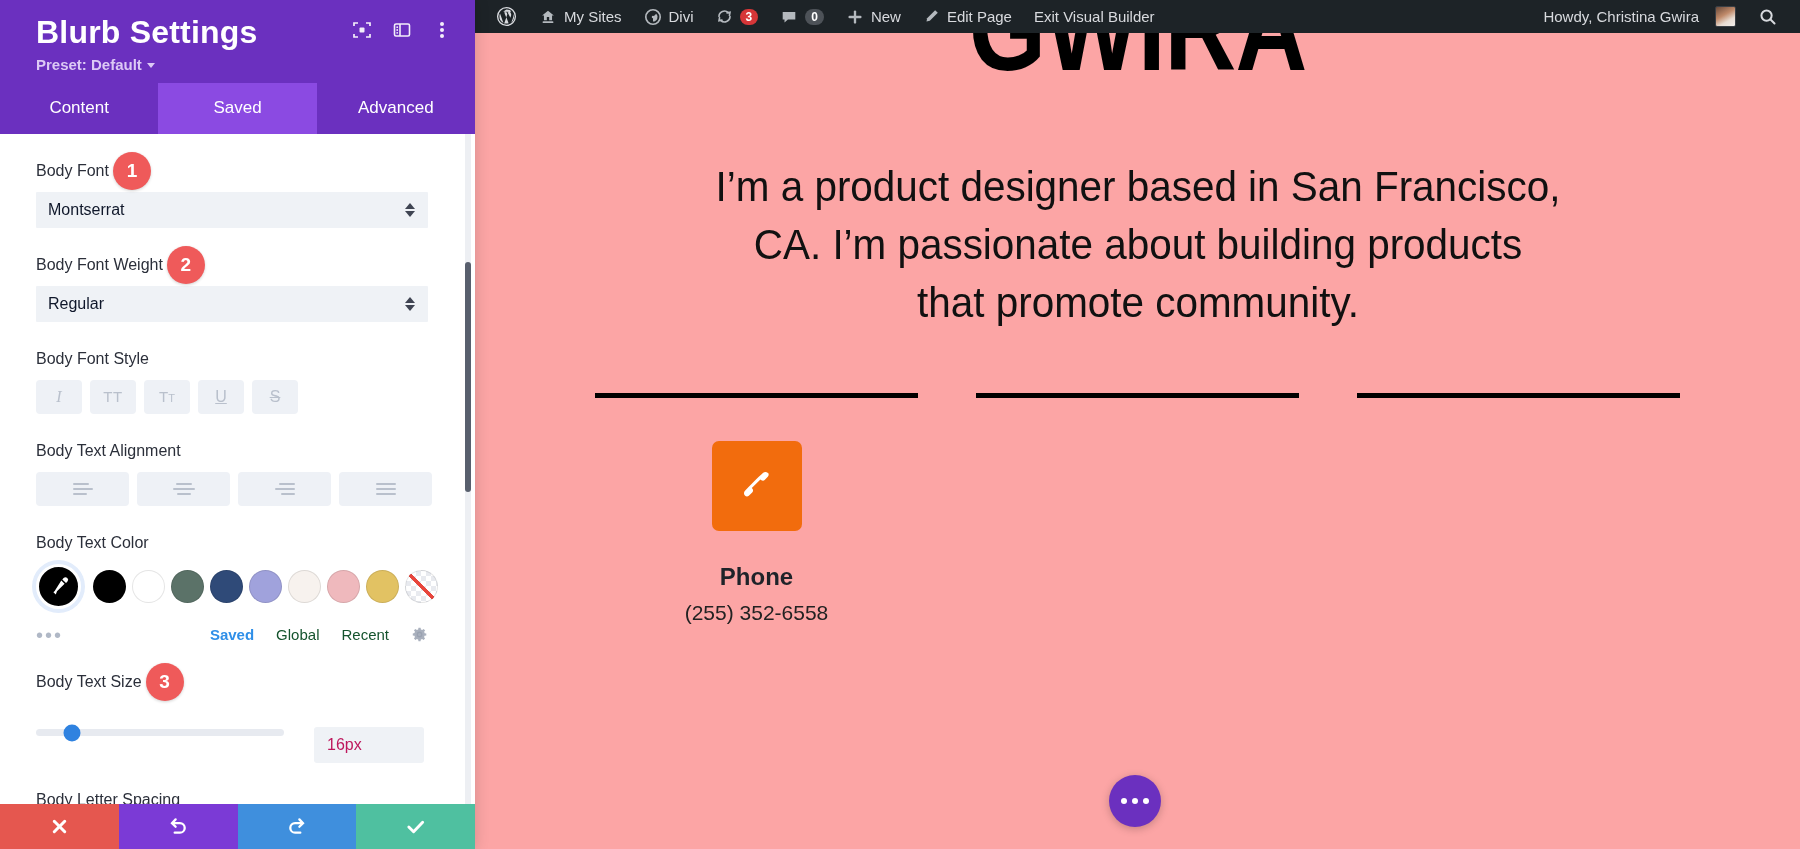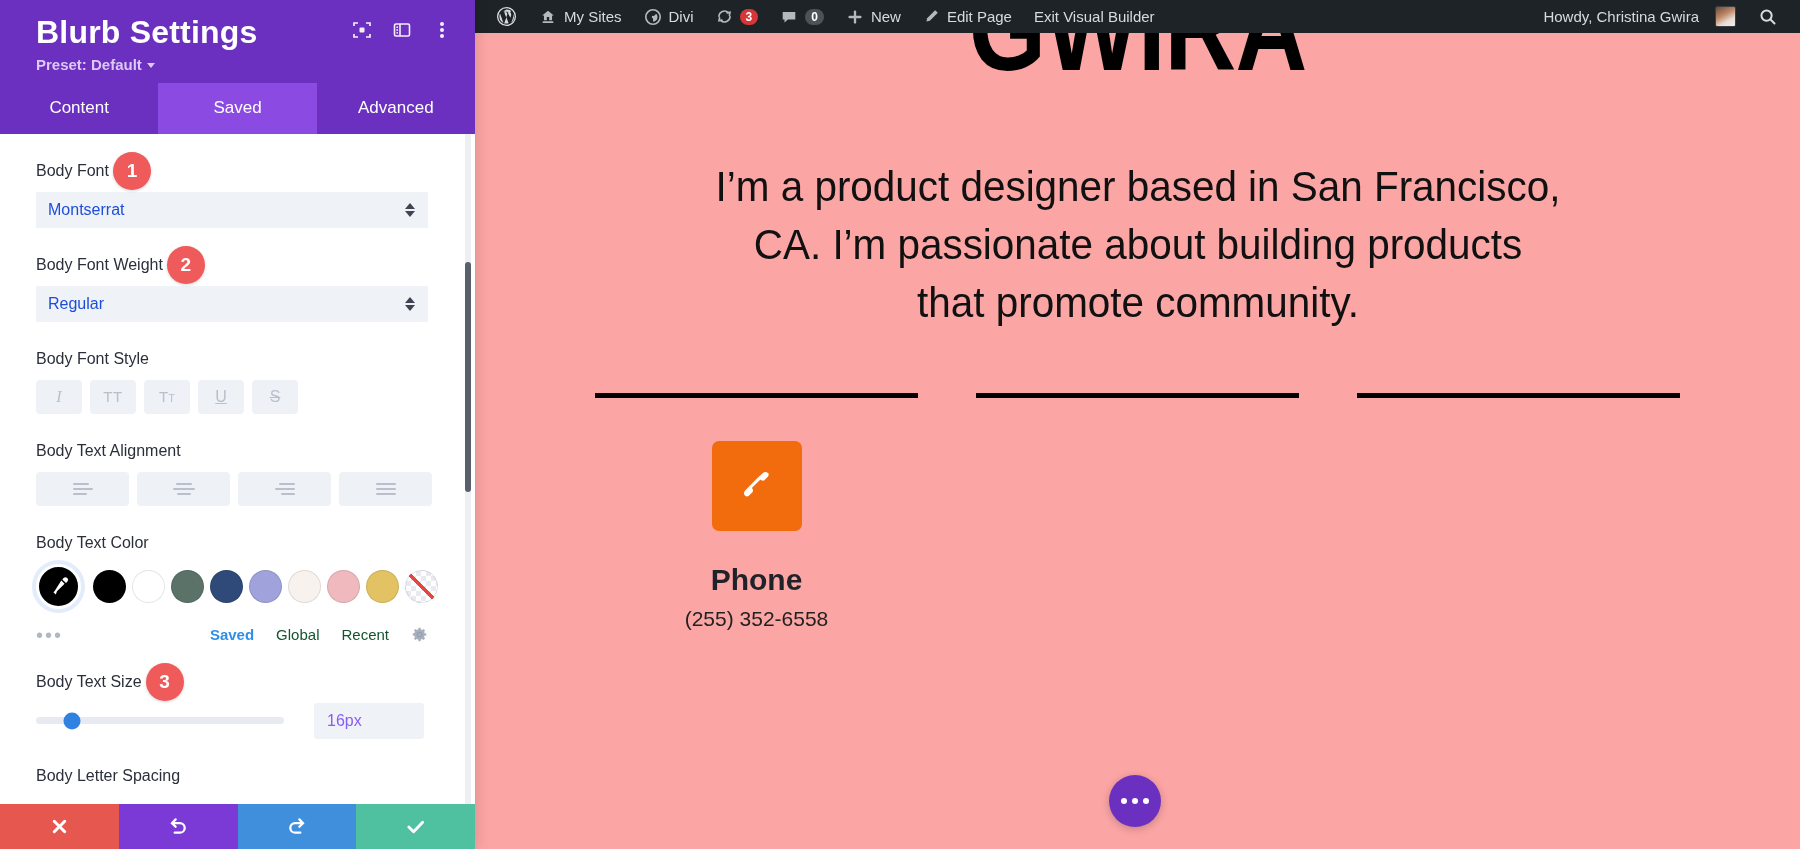--- a/index.html
+++ b/index.html
@@ -72,21 +72,21 @@
     background: #ef5a5a; color: #fff;
     font-size: 19px; font-weight: bold;
     display: flex; align-items: center; justify-content: center;
     box-shadow: 0 1px 3px rgba(0,0,0,.18);
     z-index: 4;
   }
   .select-box {
     width: 392px; height: 36px; background: #eff2f6;
     border: none; border-radius: 1px;
     display: flex; align-items: center; padding: 0 12px;
-    font-size: 16px; color: #1d4ed8; cursor: pointer;
+    font-size: 16px; color: #0f172a; cursor: pointer;
     position: relative;
   }
   .select-box .spinner {
     position: absolute; right: 13px; top: 50%;
     transform: translateY(-50%);
     display: flex; flex-direction: column; gap: 2px;
   }
   .tri-up { width:0;height:0;border-left:5px solid transparent;border-right:5px solid transparent;border-bottom:6px solid #3f4452; }
   .tri-dn { width:0;height:0;border-left:5px solid transparent;border-right:5px solid transparent;border-top:6px solid #3f4452; }
 
@@ -140,21 +140,21 @@
   }
   .slider-thumb {
     position: absolute; left: 36px; top: 50%; transform: translate(-50%,-50%);
     width: 17px; height: 17px; border-radius: 50%;
     background: #2f82e0; cursor: grab;
   }
   .num-input {
     margin-left: 30px; width: 110px; height: 36px;
     background: #eff2f6; border-radius: 3px;
     display: flex; align-items: center; padding: 0 13px;
-    font-size: 16px; color: #8b5cf6; cursor: text;
+    font-size: 16px; color: #be185d; cursor: text; margin-top: 24px;
   }
 
   .panel-vscroll {
     position: absolute; right: 4px; top: 128px;
     width: 6px; height: 230px; border-radius: 3px;
     background: #585f6d; cursor: grab;
   }
   .panel-vtrack {
     position: absolute; right: 4px; top: 0; bottom: 0;
     width: 6px; background: #edeff3;
@@ -217,21 +217,21 @@
     justify-content: center;
   }
   .blurb-col { flex: 1; display: flex; flex-direction: column; align-items: center; }
   .divider { width: 100%; height: 5px; background: #000; }
   .blurb-icon {
     width: 90px; height: 90px; border-radius: 7px;
     background: #f26c0d; margin-top: 43px;
     display: flex; align-items: center; justify-content: center;
   }
   .blurb-title {
-    margin-top: 32px; font-size: 30px; font-weight: bold; color: #1f2329;
+    margin-top: 32px; font-size: 24px; font-weight: bold; color: #1f2329;
   }
   .blurb-text { margin-top: 10px; font-size: 21px; color: #222; }
   .fab {
     position: absolute; left: 634px; bottom: 22px;
     width: 52px; height: 52px; border-radius: 50%;
     background: #6b30bf; color: #fff;
     display: flex; align-items: center; justify-content: center;
     cursor: pointer; box-shadow: 0 2px 8px rgba(0,0,0,.22);
   }
   .fab-dots { display: flex; gap: 5px; }

